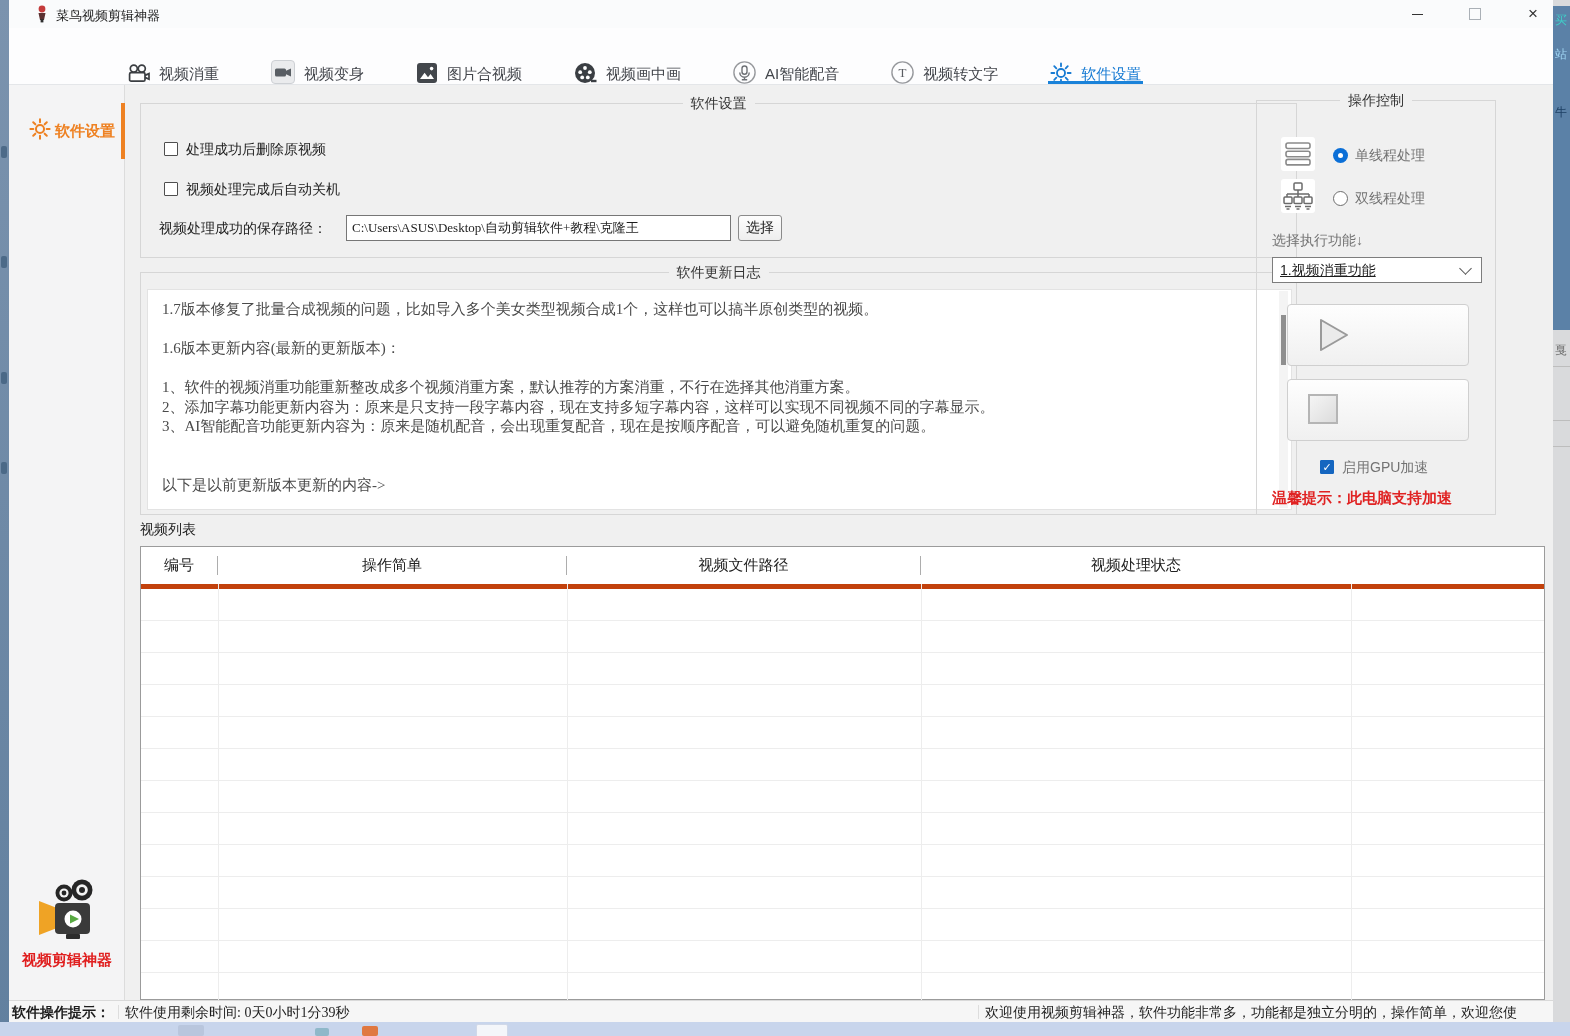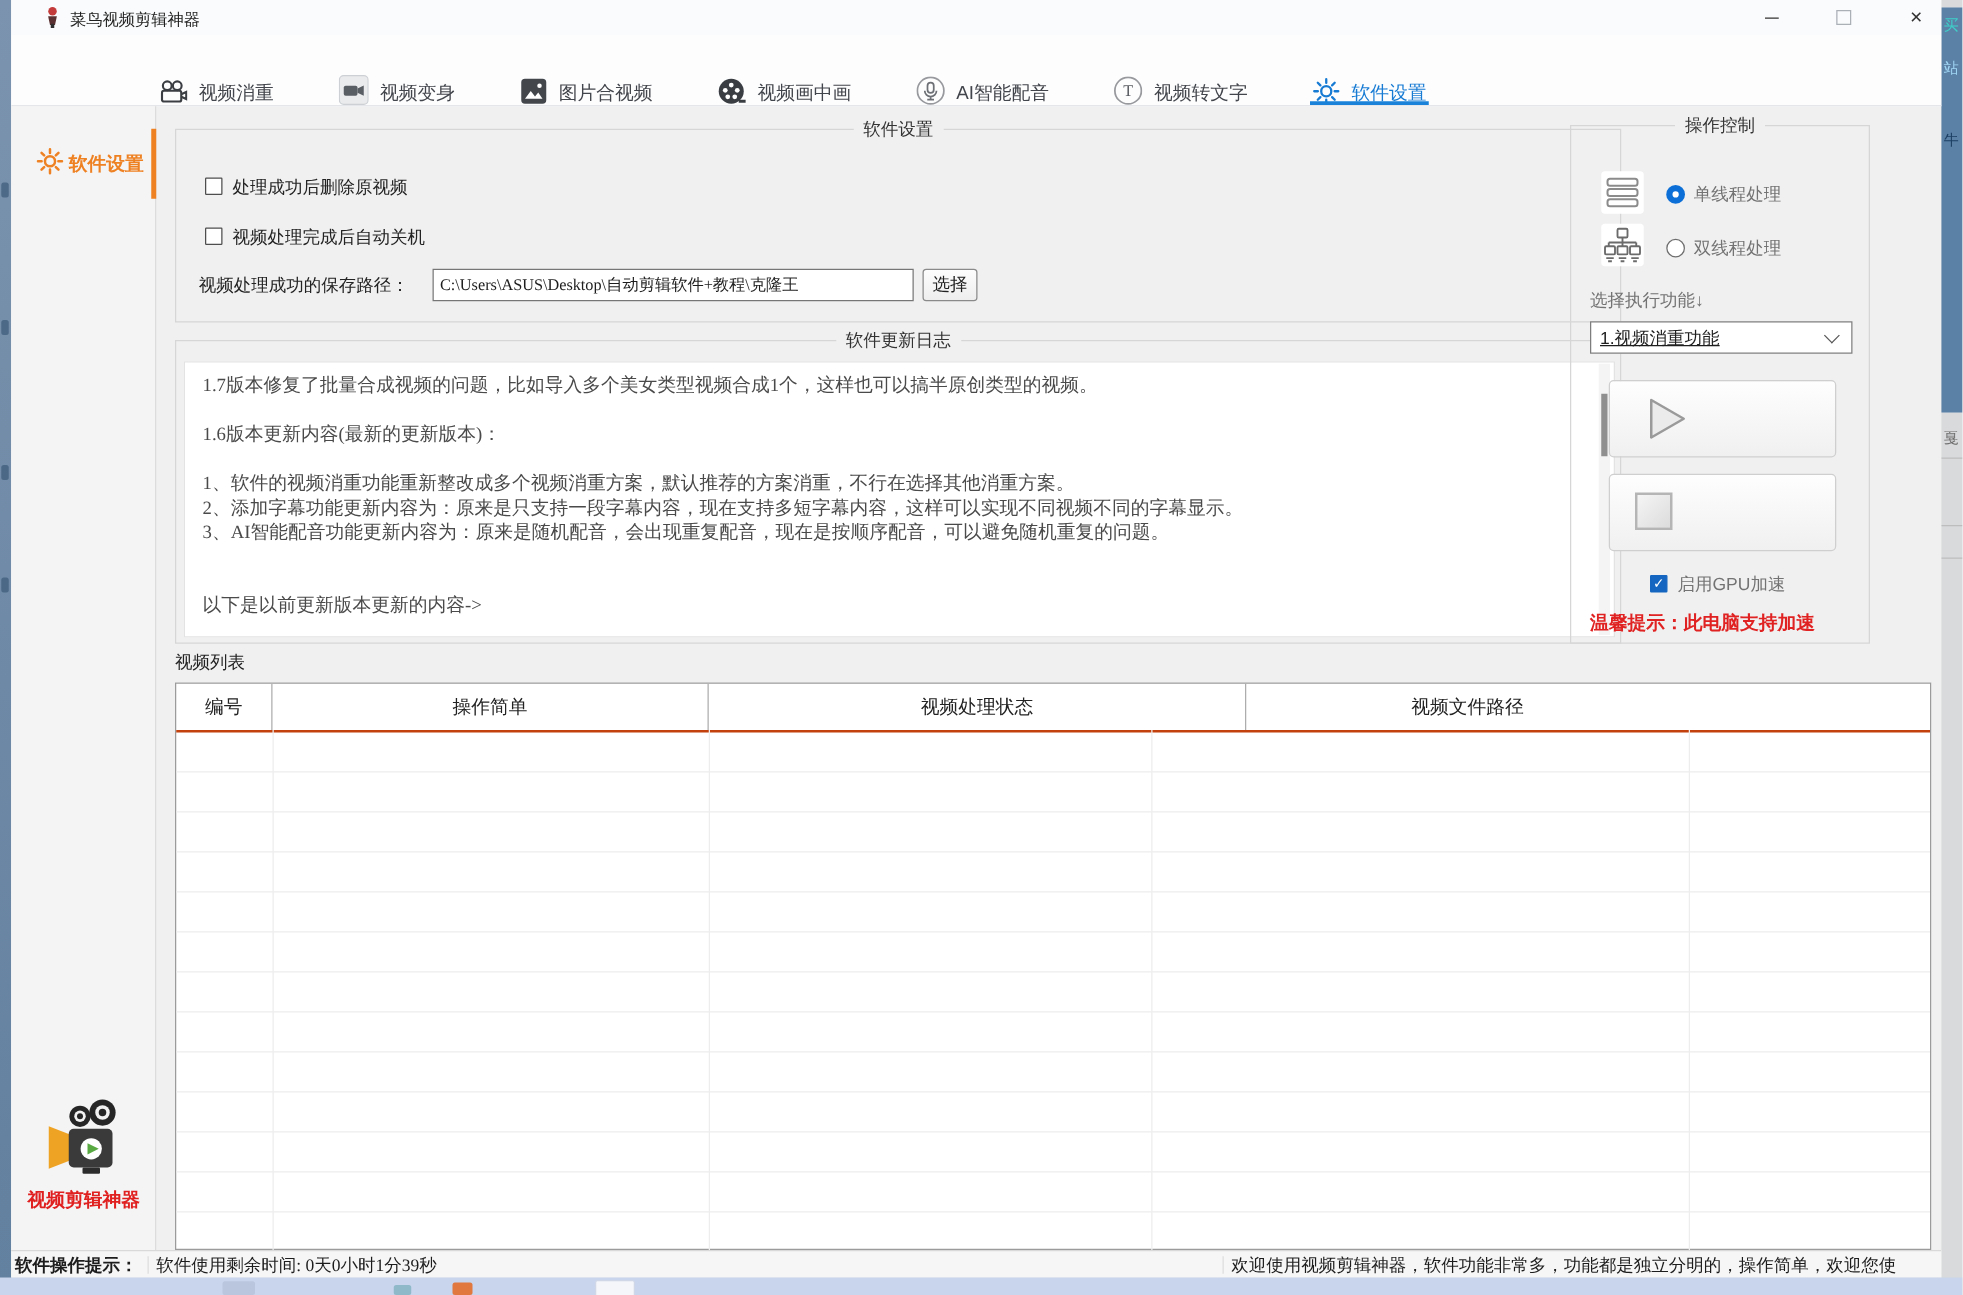--- a/index.html
+++ b/index.html
@@ -72,21 +72,21 @@
     background:#fff;border:1px solid #e3e3e3;padding:10px 14px;overflow:hidden;
     font-family:"Liberation Serif","DejaVu Serif",serif;
     font-size:15px;line-height:19.5px;color:#4a4a4a;white-space:pre-line;}
   #log-scroll{position:absolute;right:8px;top:18px;width:9px;height:217px;background:#f4f4f4;}
   #log-thumb{position:absolute;left:2px;top:24px;width:5px;height:50px;background:#8f8f8f;cursor:pointer;}
 
   
   #vl-label{position:absolute;left:140px;top:521px;font-size:14px;color:#222;}
   #vtable{position:absolute;left:140px;top:546px;width:1405px;height:454px;background:#fff;
     border:1px solid #9b9b9b;box-sizing:border-box;}
-  #vhead{display:flex;height:37px;border-bottom:2px solid #c2410c;}
+  #vhead{display:flex;height:37px;border-bottom:5px solid #c2410c;align-items:center;}
   #vhead .hc{display:flex;align-items:center;justify-content:center;font-size:15px;color:#222;
     border-right:1px solid #adadad;box-sizing:border-box;cursor:pointer;}
   #vhead .hc:last-child{border-right:none;}
   .trow{height:32px;border-bottom:1px solid #ededed;box-sizing:border-box;}
   .vsep{position:absolute;top:37px;width:1px;height:416px;background:#ededed;}
 
   
   .radio{position:absolute;width:15px;height:15px;border-radius:50%;border:1px solid #6e6e6e;background:#fff;box-sizing:border-box;cursor:pointer;}
   .radio.checked{border:none;background:#0b6fd7;}
   .radio.checked::after{content:"";position:absolute;left:5px;top:5px;width:5px;height:5px;border-radius:50%;background:#fff;}
@@ -274,22 +274,22 @@
   <div id="log-scroll">
     <div id="log-thumb"></div>
   </div>
 </div>
 
 <div id="vl-label">视频列表</div>
 <div id="vtable">
   <div id="vhead">
     <div class="hc" style="width:77px">编号</div>
     <div class="hc" style="width:349px">操作简单</div>
+    <div class="hc" style="width:354px">视频文件路径</div>
     <div class="hc" style="width:430px">视频处理状态</div>
-    <div class="hc" style="width:354px">视频文件路径</div>
   </div>
   <div class="trow"></div>
   <div class="trow"></div>
   <div class="trow"></div>
   <div class="trow"></div>
   <div class="trow"></div>
   <div class="trow"></div>
   <div class="trow"></div>
   <div class="trow"></div>
   <div class="trow"></div>

